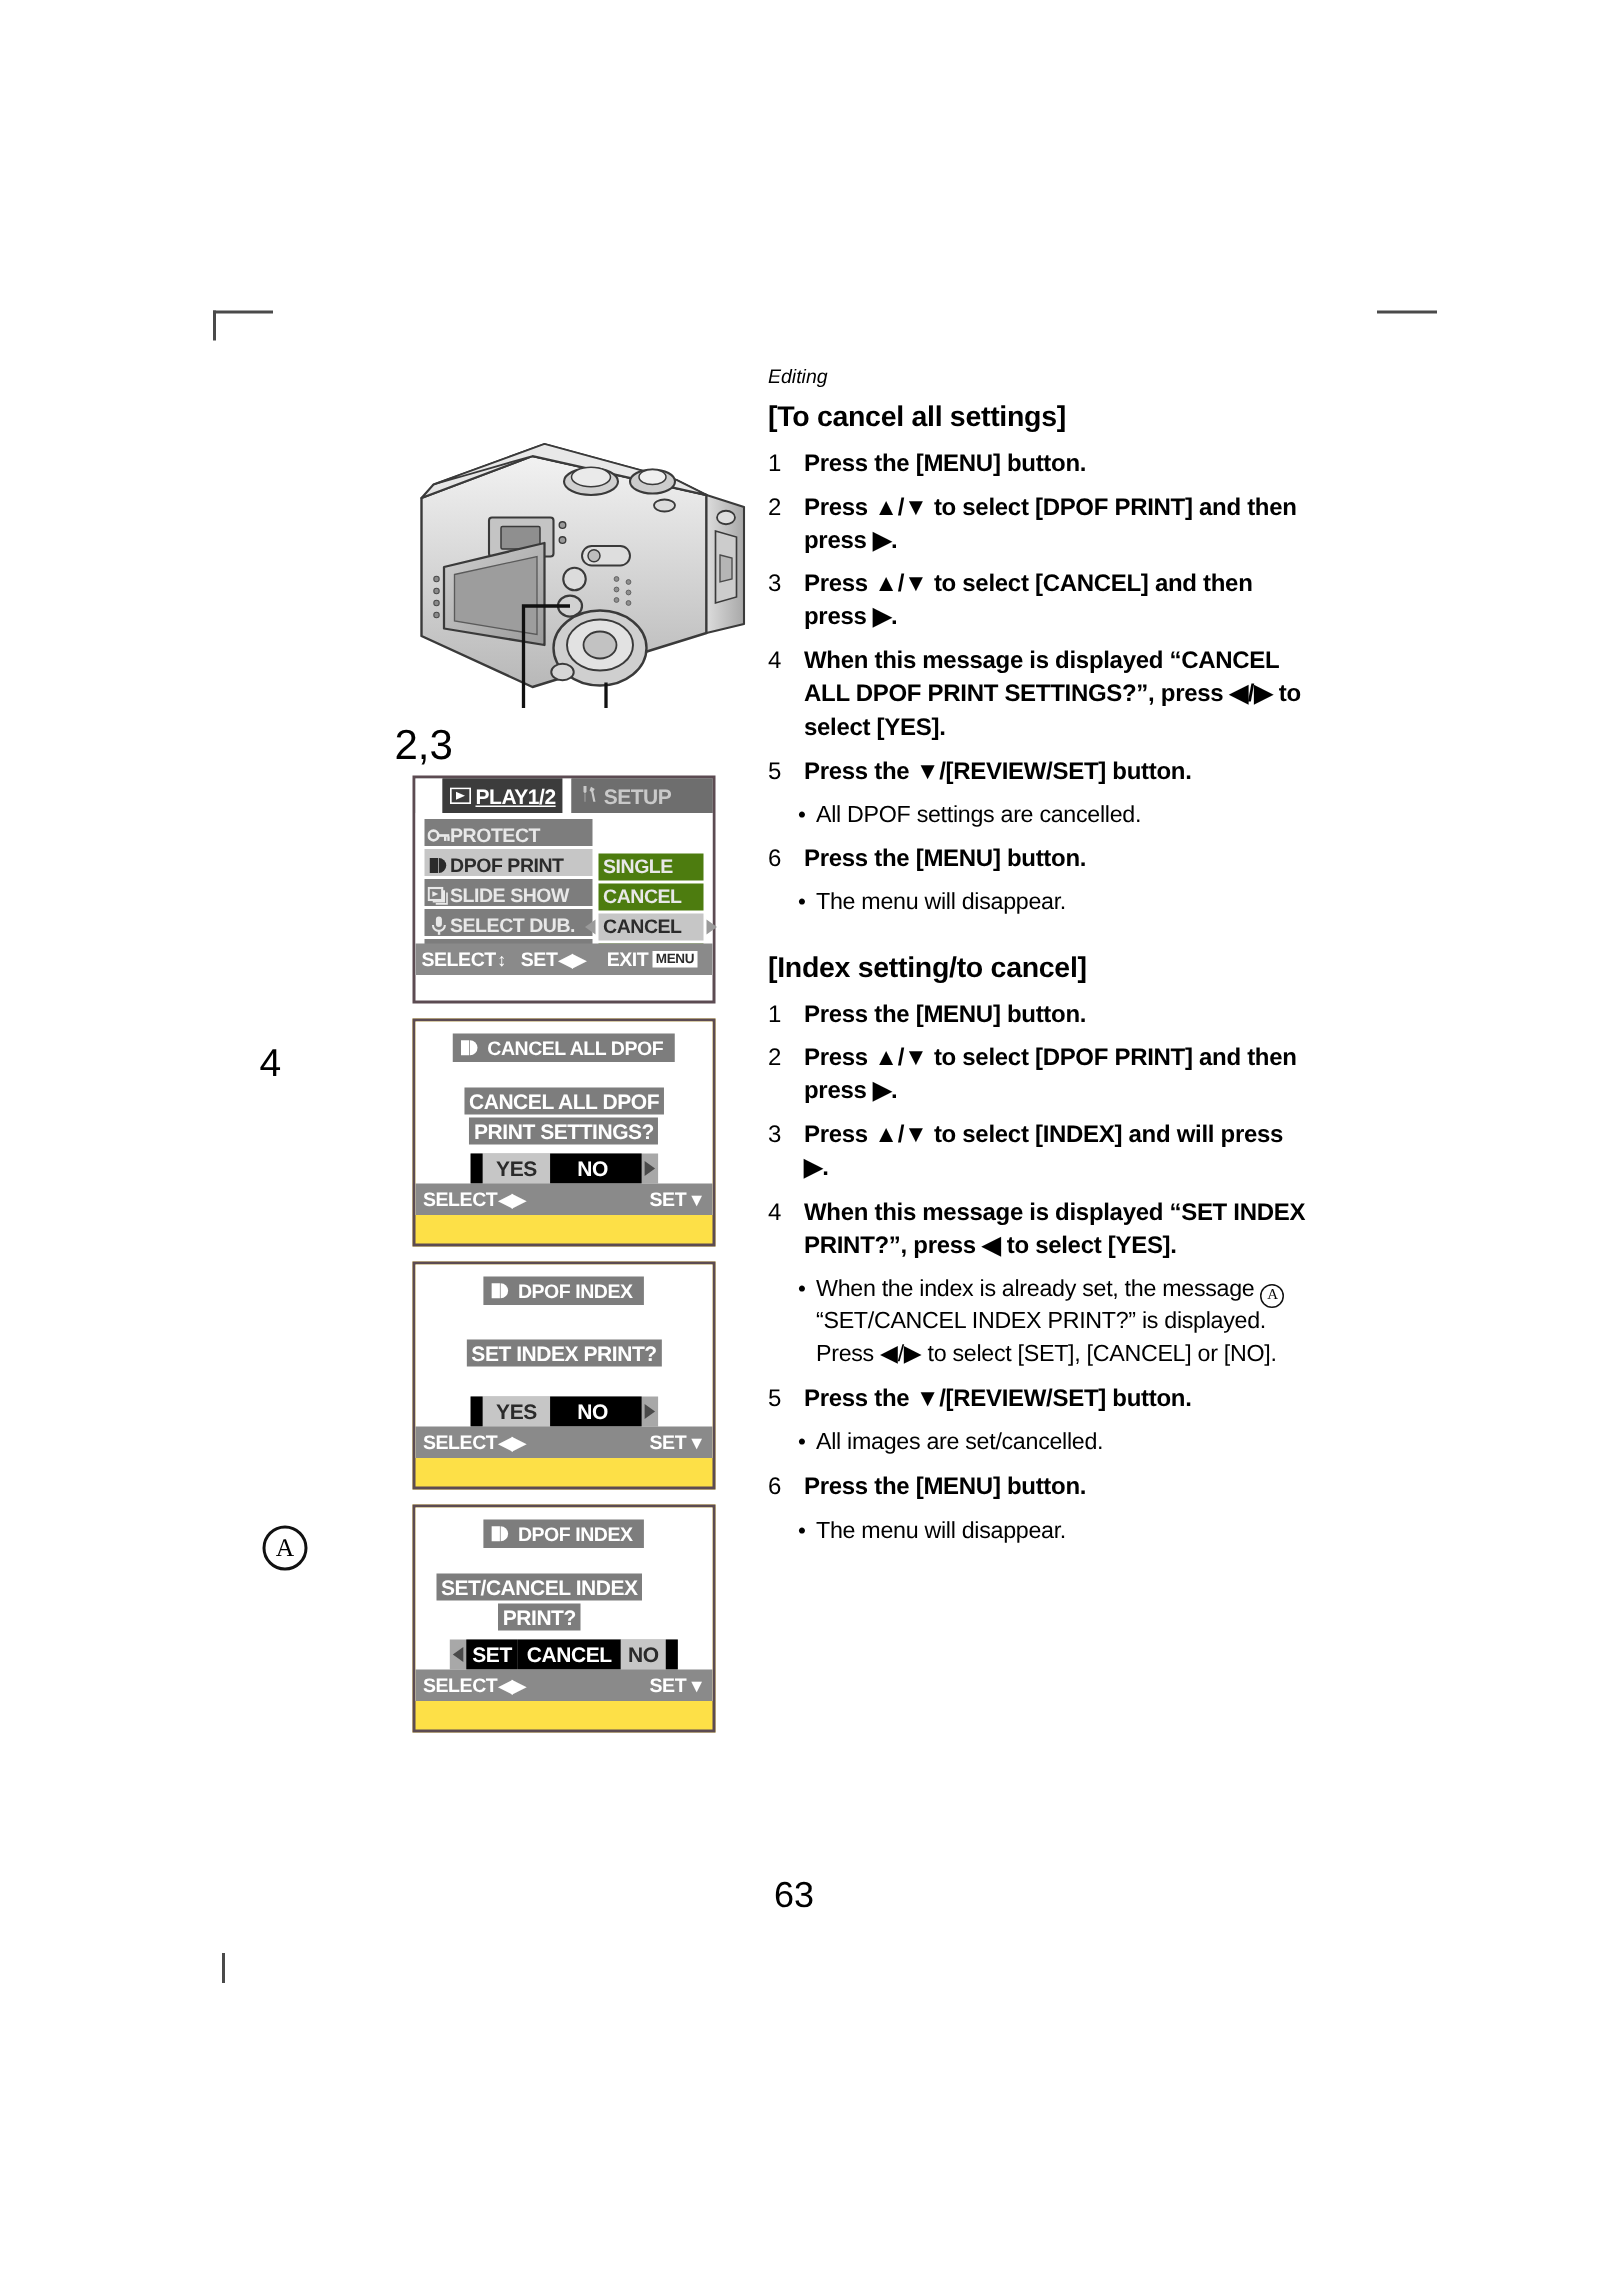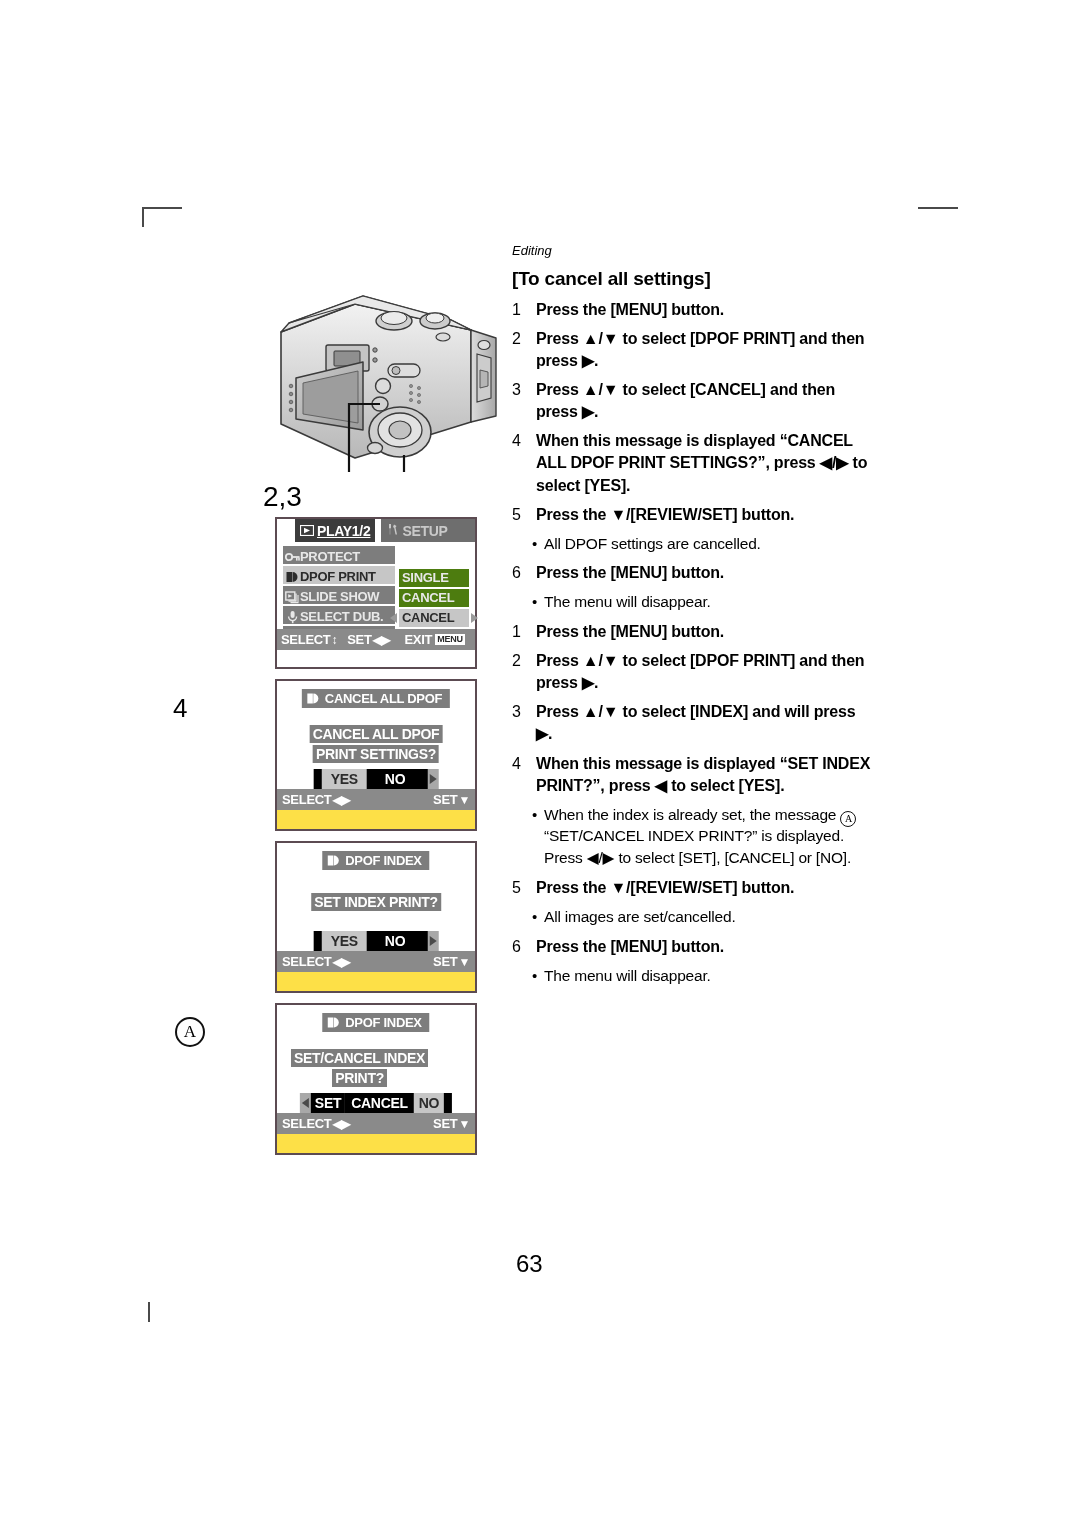--- a/index.html
+++ b/index.html
@@ -731,20 +731,21 @@
   </div>
   <div class="step">
     <div class="step-n">6</div>
     <div class="step-t">Press the [MENU] button.</div>
   </div>
   <div class="bullet">
     <div class="bullet-dot">•</div>
     <div class="bullet-t">The menu will disappear.</div>
   </div>
 
+  <h2 class="sec-title-2">[Index setting/to cancel]</h2>
 
   <div class="step">
     <div class="step-n">1</div>
     <div class="step-t">Press the [MENU] button.</div>
   </div>
   <div class="step">
     <div class="step-n">2</div>
     <div class="step-t">Press ▲/▼ to select [DPOF PRINT] and then press ▶.</div>
   </div>
   <div class="step">

